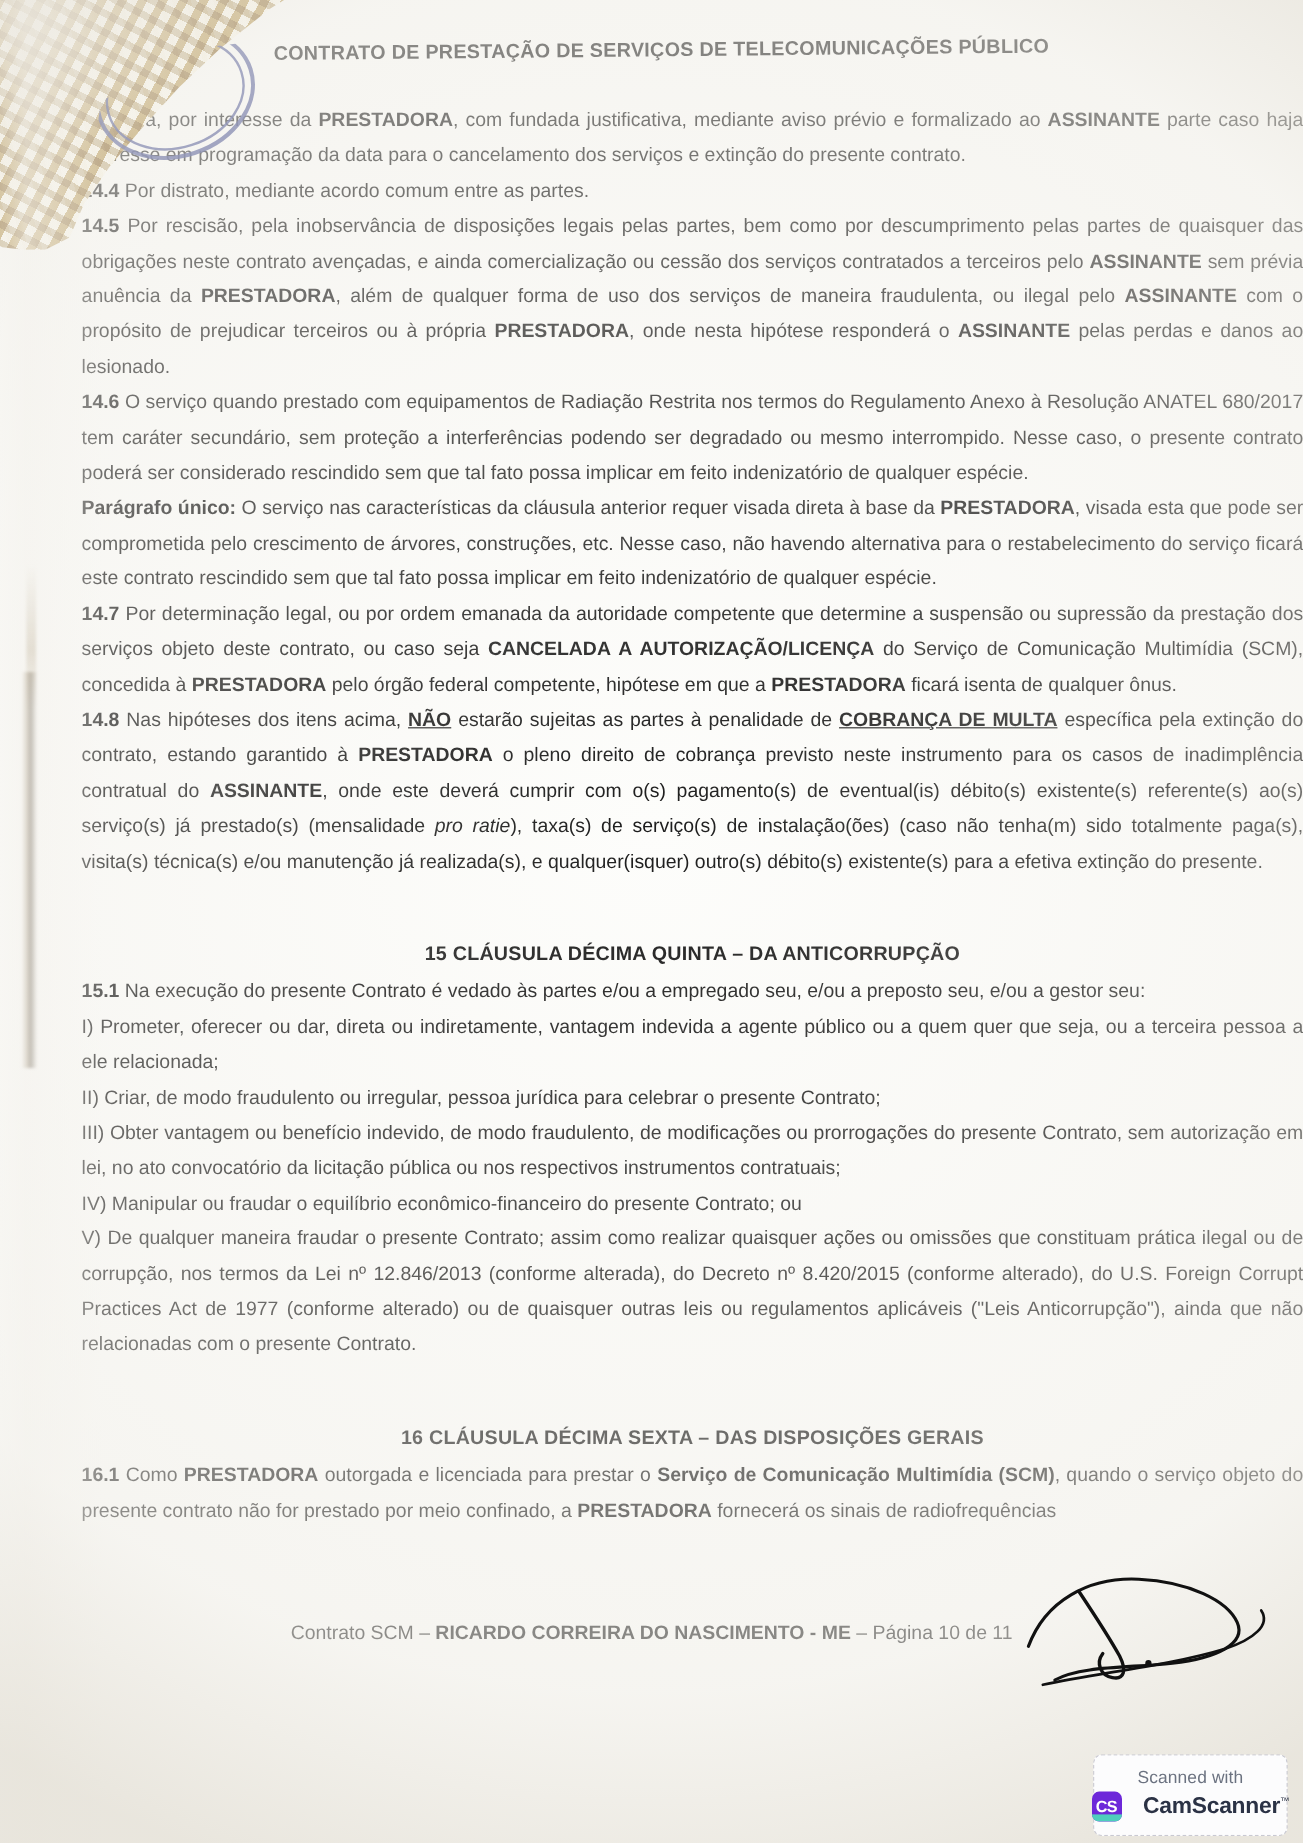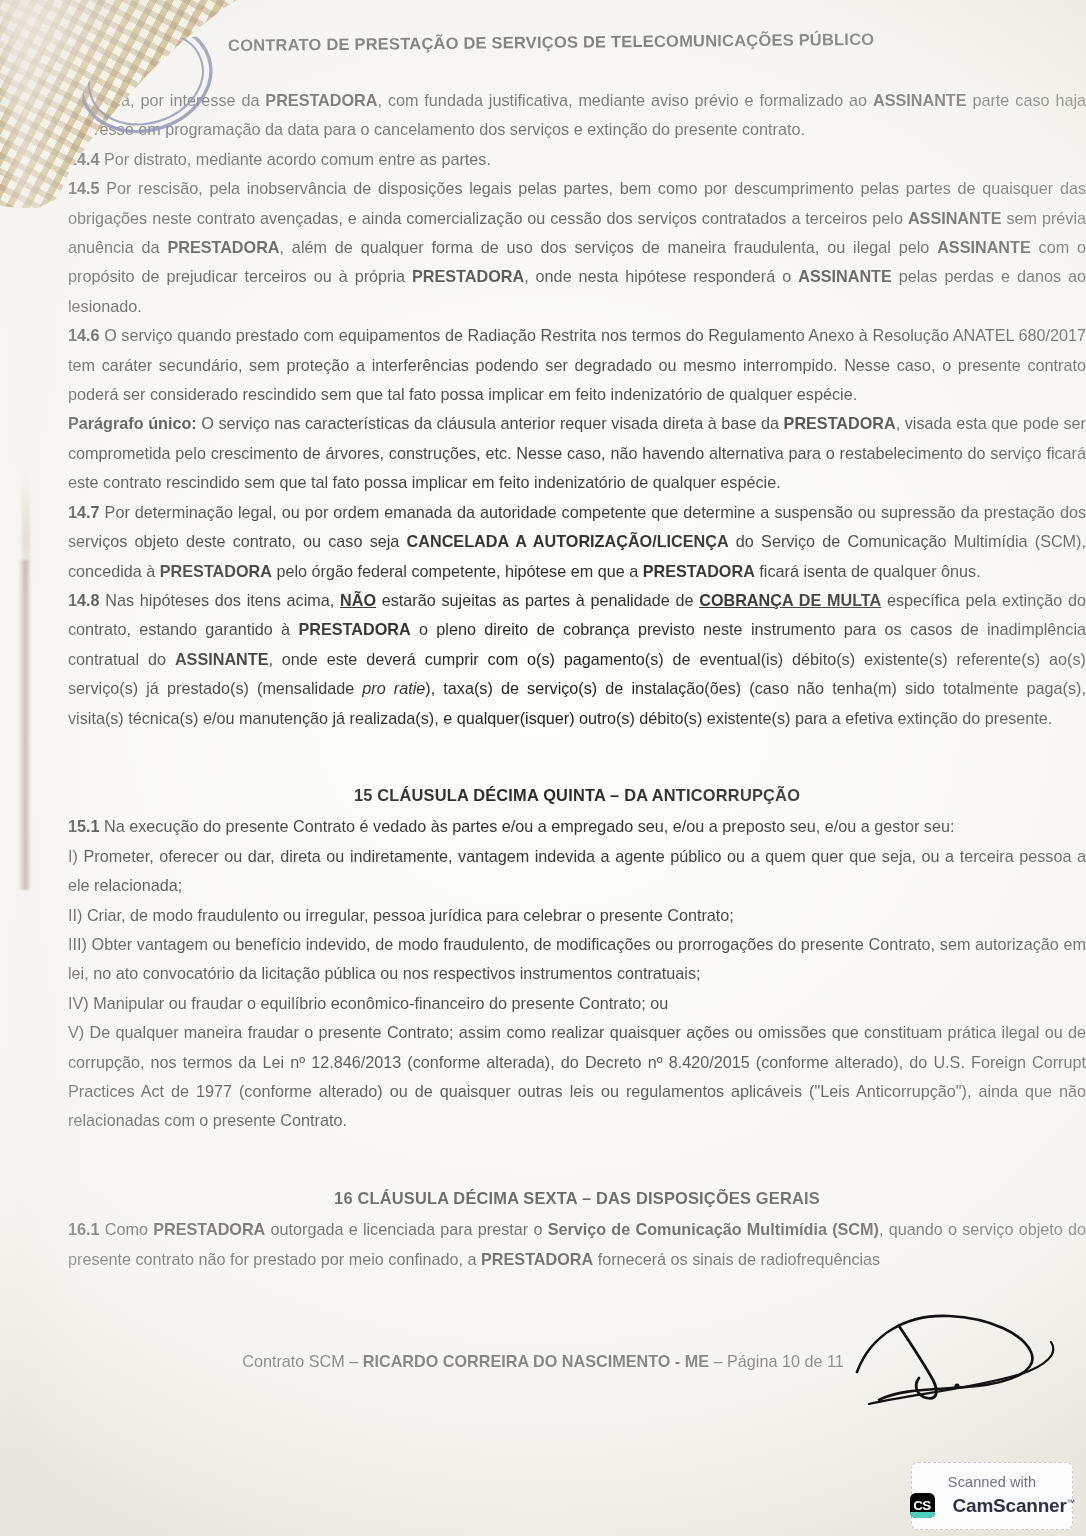--- a/index.html
+++ b/index.html
@@ -194,21 +194,21 @@
     letter-spacing: 0.1px;
   }
   .cs-bottom {
     display: flex;
     align-items: center;
     gap: 6px;
   }
   .cs-logo {
     width: 25px; height: 25px;
     border-radius: 6px;
-    background: #000000;
+    background: #6d28d9;
     position: relative;
     display: flex;
     align-items: center;
     justify-content: center;
     overflow: hidden;
     text-align: right;
   }
   .cs-logo span {
     color: #ffffff;
     font-size: 13.5px;

